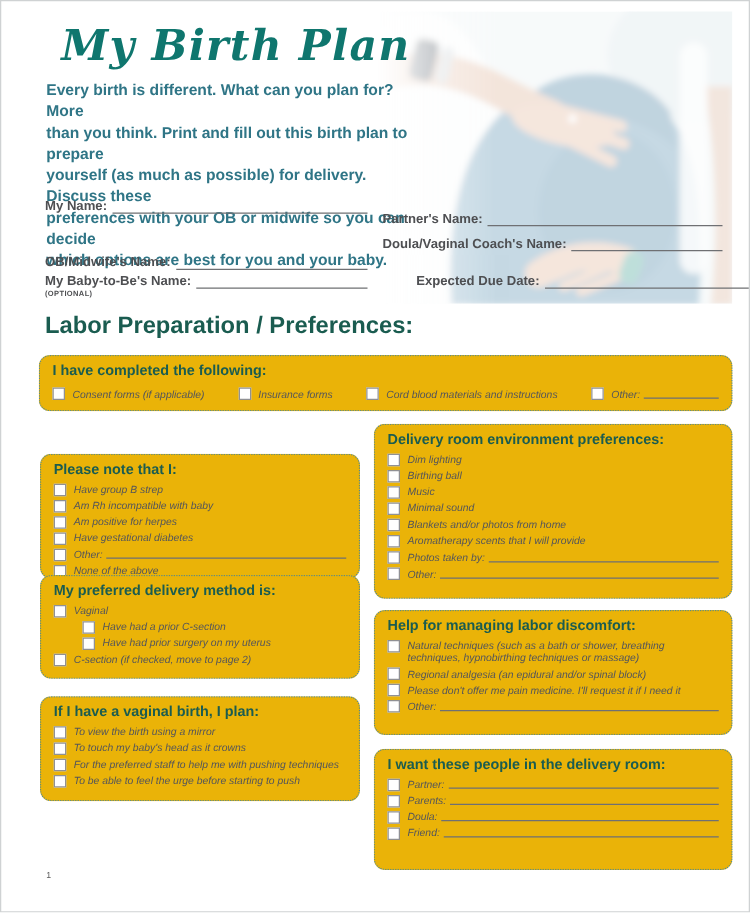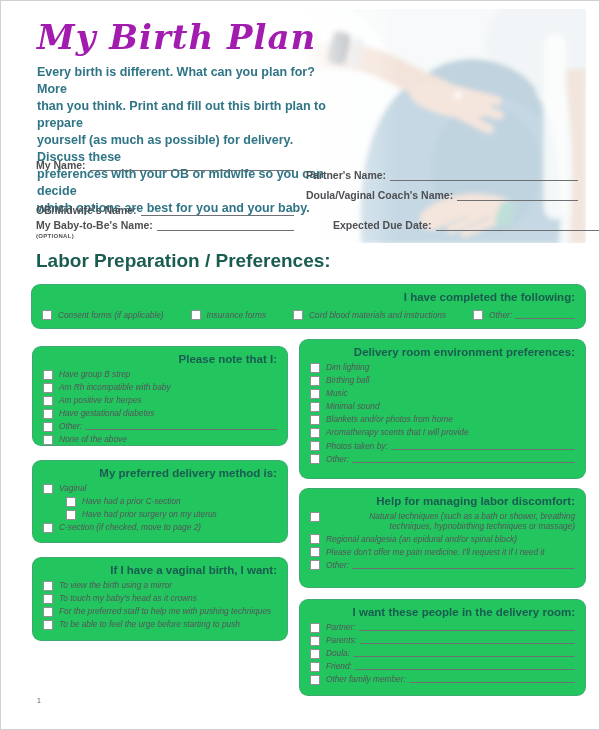--- a/index.html
+++ b/index.html
@@ -10,23 +10,23 @@
   }
 
   
   .photo {
     position:absolute; left:300px; top:8px; width:285px; height:234px;
     opacity:0.5;
     -webkit-mask-image:linear-gradient(to right, rgba(0,0,0,0) 0px, rgba(0,0,0,0.6) 45px, #000 95px);
     mask-image:linear-gradient(to right, rgba(0,0,0,0) 0px, rgba(0,0,0,0.6) 45px, #000 95px);
   }
   .title {
-    position:absolute; left:36px; top:16px; width:300px;
+    position:absolute; left:48px; top:16px; width:300px;
     font-family:"DejaVu Serif", serif; font-style:italic; font-weight:bold;
-    font-size:34px; color:#a21caf; letter-spacing:1px;
+    font-size:34px; color:#0f766e; letter-spacing:1px;
   }
   .intro {
     position:absolute; left:36px; top:63px; width:300px;
     font-size:12.5px; line-height:17px; font-weight:bold; color:#2f7586;
     white-space:pre-line;
   }
 
   
   .field-row { position:absolute; display:flex; align-items:flex-end; }
   .field-label { font-size:10.5px; font-weight:bold; color:#4e4f52; white-space:nowrap; }
@@ -36,21 +36,21 @@
   
   .section-title {
     position:absolute; left:35px; top:249px;
     font-size:19px; font-weight:bold; color:#1a5c50;
   }
 
   
   .box {
     position:absolute; box-sizing:border-box;
     border:1.5px dotted #5b8c86; border-radius:9px;
-    padding:5px 10px 0 10px; background:#22c55e;text-align:right;
+    padding:5px 10px 0 10px; background:#eab308;
   }
   .box h3 {
     margin:1px 0 3px 0; font-size:11.5px; line-height:13px;
     font-weight:bold; color:#1a5c50;
   }
   .item {
     display:flex; align-items:flex-start; margin:2.6px 0;
     font-size:8.3px; line-height:10px; color:#55565a;font-style:italic;
   }
   .cb {
@@ -154,21 +154,21 @@
         <span class="lbl">Cord blood materials and instructions</span>
       </div>
       <div class="item grow">
         <span class="cb"></span>
         <span class="lbl">Other:</span>
         <span class="fill-line"></span>
       </div>
     </div>
   </div>
 
-  <div class="box" style="left:31px; top:345px; width:256px; height:100px;">
+  <div class="box" style="left:31px; top:362px; width:256px; height:100px;">
     <h3>Please note that I:</h3>
     <div class="item">
       <span class="cb"></span>
       <span class="lbl">Have group B strep</span>
     </div>
     <div class="item">
       <span class="cb"></span>
       <span class="lbl">Am Rh incompatible with baby</span>
     </div>
     <div class="item">
@@ -204,21 +204,21 @@
       <span class="cb"></span>
       <span class="lbl">Have had prior surgery on my uterus</span>
     </div>
     <div class="item">
       <span class="cb"></span>
       <span class="lbl">C-section (if checked, move to page 2)</span>
     </div>
   </div>
 
   <div class="box" style="left:31px; top:556px; width:256px; height:84px;">
-    <h3>If I have a vaginal birth, I want:</h3>
+    <h3>If I have a vaginal birth, I plan:</h3>
     <div class="item">
       <span class="cb"></span>
       <span class="lbl">To view the birth using a mirror</span>
     </div>
     <div class="item">
       <span class="cb"></span>
       <span class="lbl">To touch my baby's head as it crowns</span>
     </div>
     <div class="item">
       <span class="cb"></span>
@@ -304,22 +304,17 @@
     <div class="item">
       <span class="cb"></span>
       <span class="lbl">Doula:</span>
       <span class="fill-line"></span>
     </div>
     <div class="item">
       <span class="cb"></span>
       <span class="lbl">Friend:</span>
       <span class="fill-line"></span>
     </div>
-    <div class="item">
-      <span class="cb"></span>
-      <span class="lbl">Other family member:</span>
-      <span class="fill-line"></span>
-    </div>
   </div>
 
   <div class="page-num">1</div>
 
 </div>
 
 </body></html>

